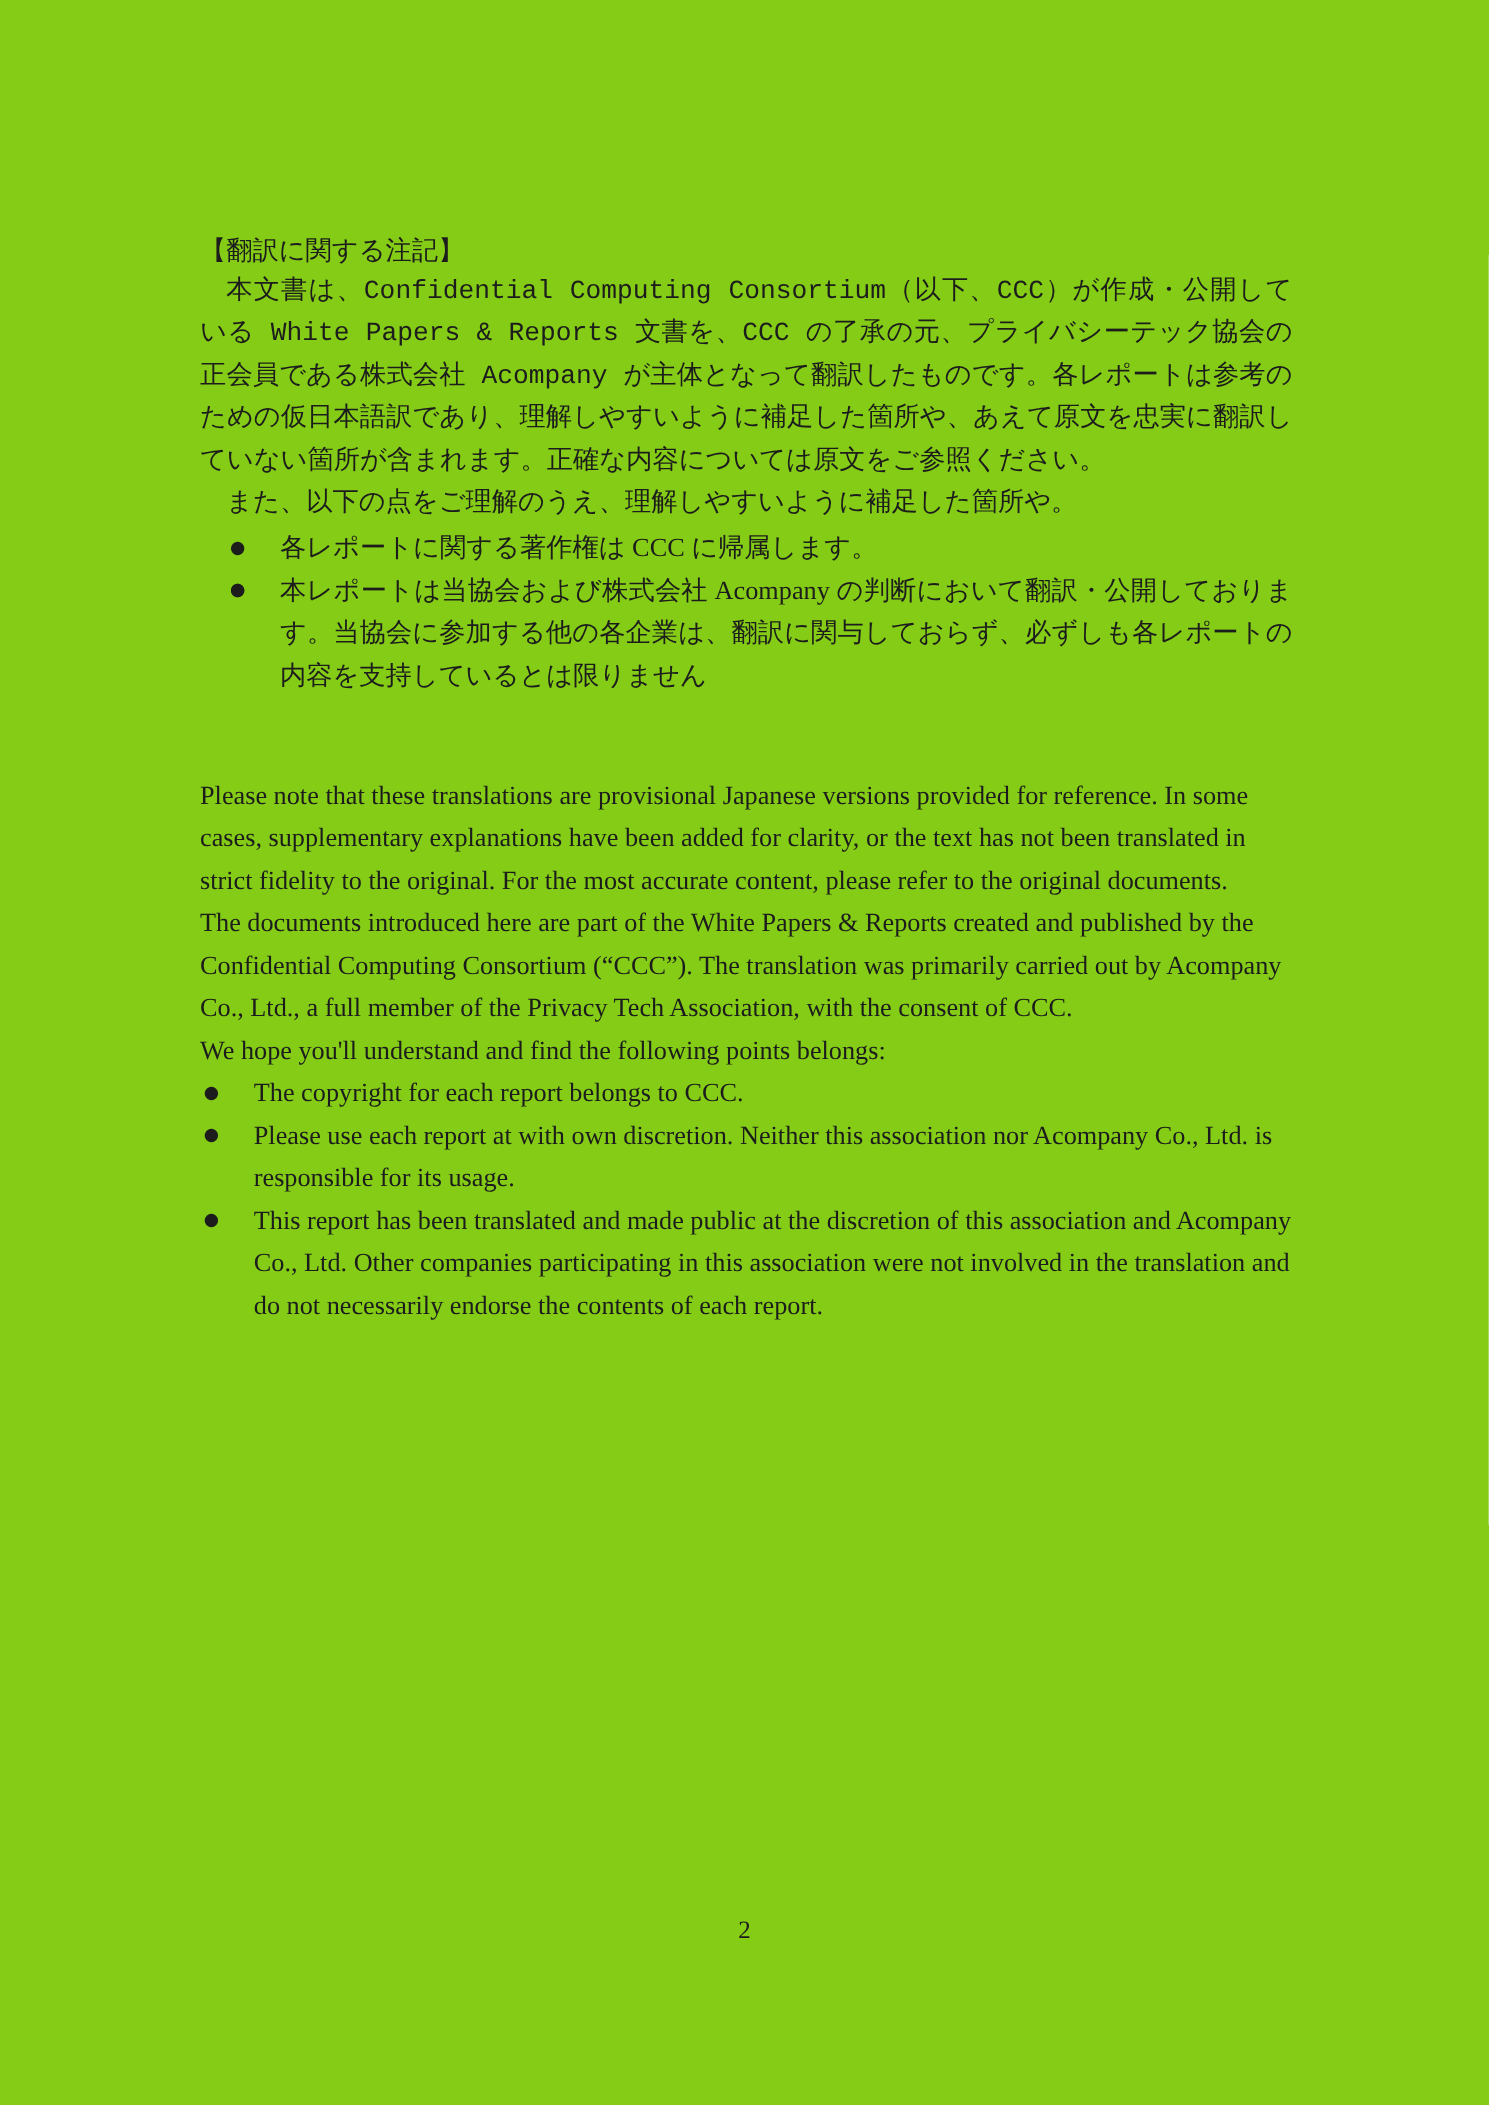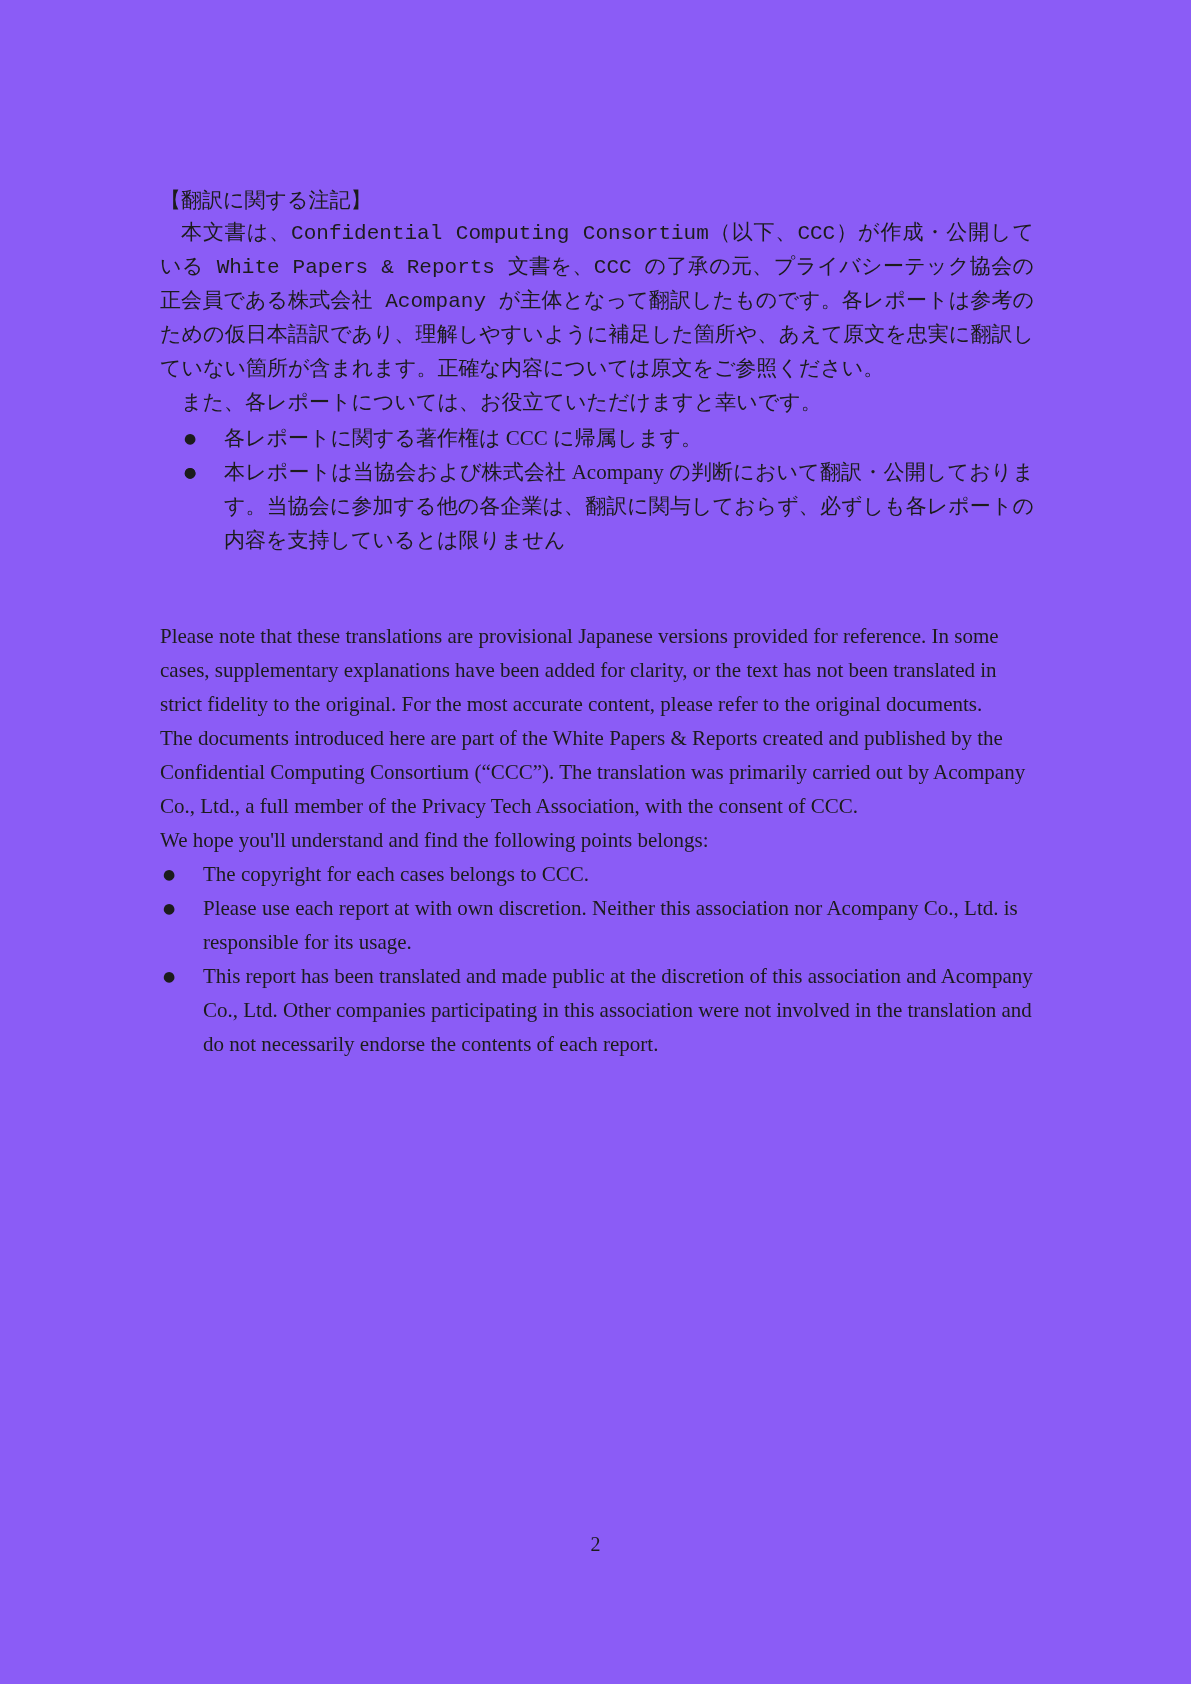--- a/index.html
+++ b/index.html
@@ -4,21 +4,21 @@
 <style>
   * { margin: 0; padding: 0; box-sizing: border-box; }
   html, body { background: #e8e8e8; }
   body { font-family: "Liberation Serif", "DejaVu Serif", serif; }
 
   .page {
     position: relative;
     width: 1191px;
     height: 1684px;
     margin: 0 auto;
-    background: #8b5cf6;
+    background: #84cc16;
     color: #1c1c1c;
     overflow: hidden;
   }
 
   .content {
     position: absolute;
     top: 183px;
     left: 160px;
     width: 874px;
   }
@@ -81,21 +81,21 @@
 </style>
 </head>
 <body>
 
 <div class="page">
   <div class="content">
 
     <section class="jp-section">
       <p class="heading">【翻訳に関する注記】</p>
       <p class="indent">本文書は、Confidential Computing Consortium（以下、CCC）が作成・公開している White Papers &amp; Reports 文書を、CCC の了承の元、プライバシーテック協会の正会員である株式会社 Acompany が主体となって翻訳したものです。各レポートは参考のための仮日本語訳であり、理解しやすいように補足した箇所や、あえて原文を忠実に翻訳していない箇所が含まれます。正確な内容については原文をご参照ください。</p>
-      <p class="indent">また、各レポートについては、お役立ていただけますと幸いです。</p>
+      <p class="indent">また、以下の点をご理解のうえ、理解しやすいように補足した箇所や。</p>
       <ul class="bullets">
         <li>
           <span class="bullet">●</span>
           <span>各レポートに関する著作権は CCC に帰属します。</span>
         </li>
         <li>
           <span class="bullet">●</span>
         </li>
         <li>
           <span class="bullet">●</span>
@@ -104,21 +104,21 @@
       </ul>
     </section>
 
     <section class="en-section">
       <p>Please note that these translations are provisional Japanese versions provided for reference. In some cases, supplementary explanations have been added for clarity, or the text has not been translated in strict fidelity to the original. For the most accurate content, please refer to the original documents.</p>
       <p>The documents introduced here are part of the White Papers &amp; Reports created and published by the Confidential Computing Consortium (“CCC”). The translation was primarily carried out by Acompany Co., Ltd., a full member of the Privacy Tech Association, with the consent of CCC.</p>
       <p>We hope you'll understand and find the following points belongs:</p>
       <ul class="bullets">
         <li>
           <span class="bullet">●</span>
-          <span>The copyright for each cases belongs to CCC.</span>
+          <span>The copyright for each report belongs to CCC.</span>
         </li>
         <li>
           <span class="bullet">●</span>
           <span>Please use each report at with own discretion. Neither this association nor Acompany Co., Ltd. is responsible for its usage.</span>
         </li>
         <li>
           <span class="bullet">●</span>
           <span>This report has been translated and made public at the discretion of this association and Acompany Co., Ltd. Other companies participating in this association were not involved in the translation and do not necessarily endorse the contents of each report.</span>
         </li>
       </ul>

